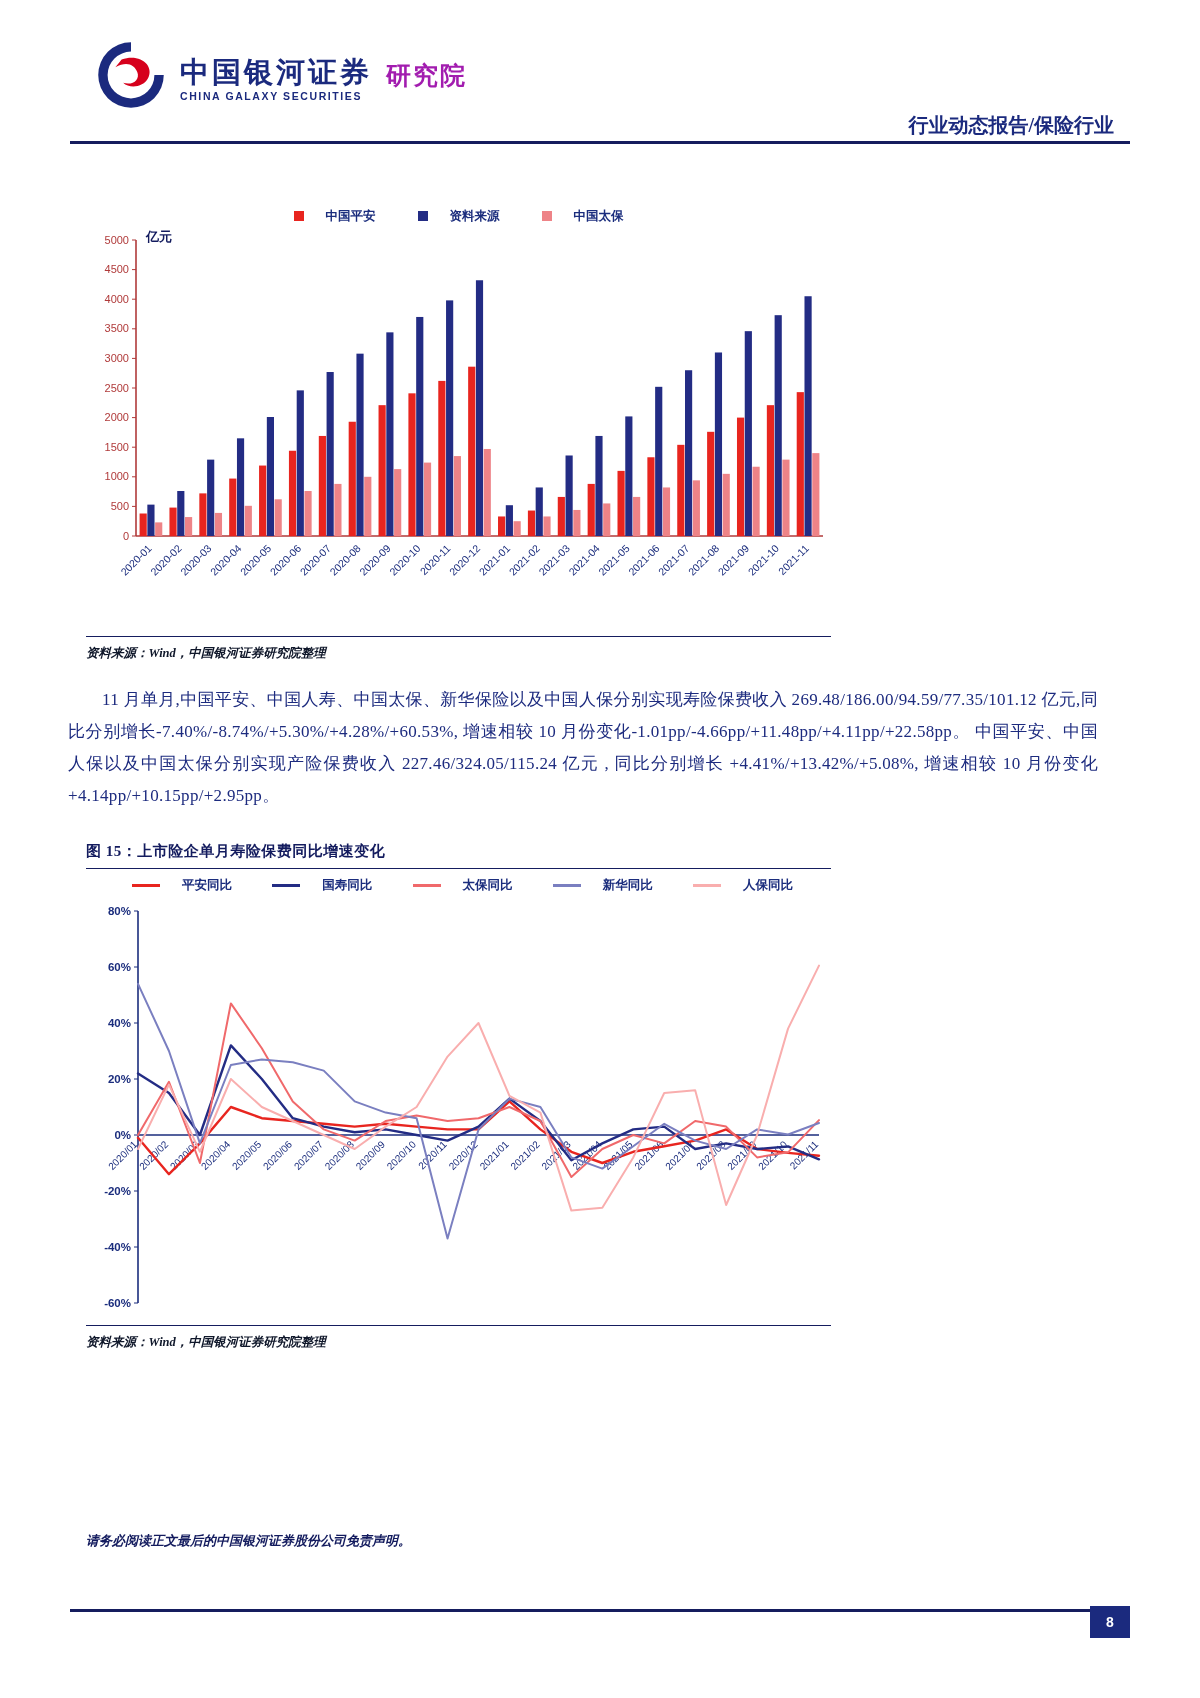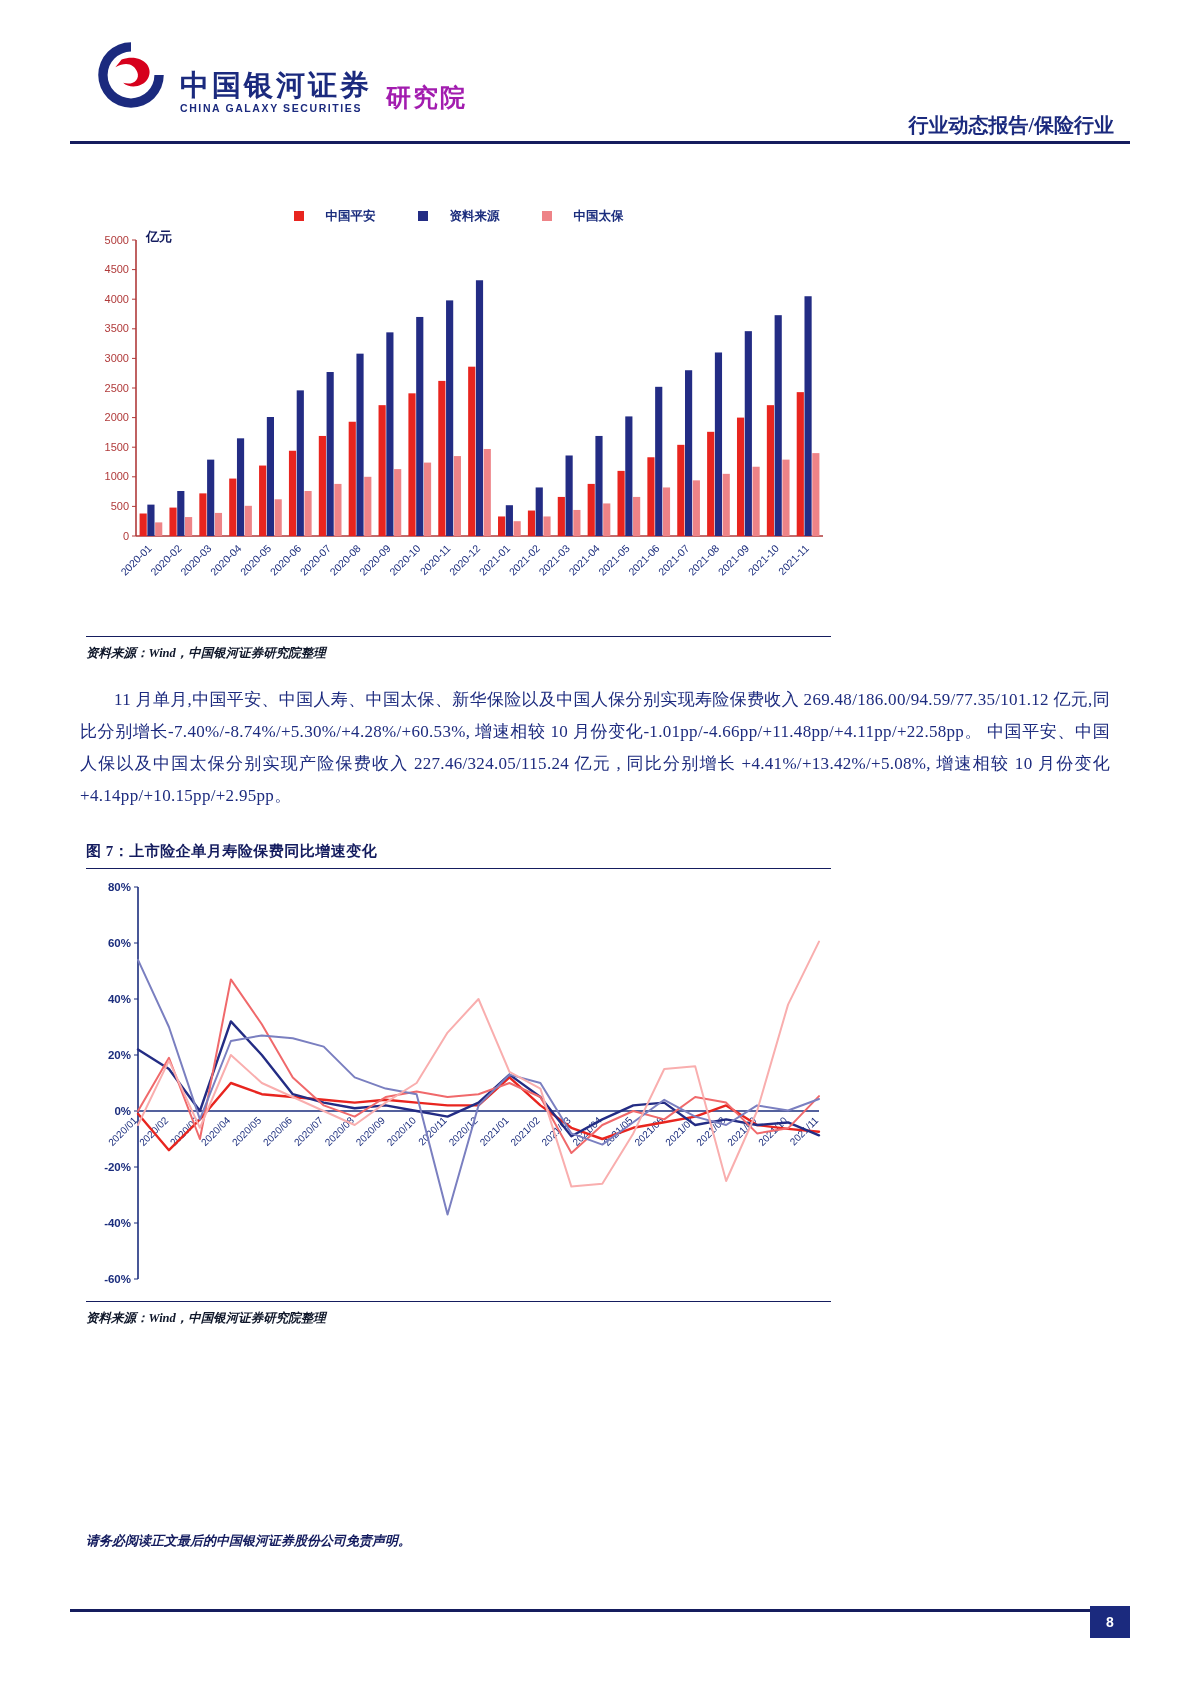--- a/index.html
+++ b/index.html
@@ -5,21 +5,21 @@
   html,body{margin:0;padding:0;background:#e8e8e8;}
   .page{
     position:relative;
     width:1200px;height:1698px;
     background:#ffffff;
     margin:0 auto;
     overflow:hidden;
     font-family:"Liberation Serif","DejaVu Serif",serif;
   }
   
-  .logo-block{position:absolute;left:92px;top:36px;display:flex;align-items:flex-end;}
+  .logo-block{position:absolute;left:92px;top:36px;display:flex;align-items:center;}
   .logo-mark{width:78px;height:78px;flex:0 0 auto;}
   .brand-col{margin-left:10px;margin-top:8px;}
   .brand-cn{font-size:29px;font-weight:bold;color:#1b2a7e;letter-spacing:3px;line-height:1.15;font-family:"Liberation Sans","DejaVu Sans",sans-serif;}
   .brand-en{font-size:10.5px;font-weight:bold;color:#1b2a7e;letter-spacing:1.6px;margin-top:0;font-family:"Liberation Sans","DejaVu Sans",sans-serif;}
   .institute{margin-left:14px;margin-top:0;font-size:25px;font-weight:bold;color:#a21caf;letter-spacing:2px;font-family:"Liberation Sans","DejaVu Sans",sans-serif;}
   .report-tag{position:absolute;right:86px;top:112px;font-size:20px;font-weight:bold;color:#1b2a7e;}
   .header-rule{position:absolute;left:70px;right:70px;top:141px;height:3px;background:#151d5e;}
   
   .figure{position:absolute;left:86px;width:745px;}
   .fig10{top:200px;}
@@ -36,21 +36,21 @@
   .legend-swatch{width:10px;height:10px;display:inline-block;}
   .legend-line{width:28px;height:3px;display:inline-block;}
   .unit-label{position:absolute;left:60px;top:28px;font-size:13px;font-weight:bold;color:#131b5e;z-index:2;}
   svg text{font-family:"Liberation Sans","DejaVu Sans",sans-serif;}
   .fig-source{
     margin-top:4px;border-top:1.5px solid #151d5e;padding-top:8px;
     font-size:12.5px;font-style:italic;font-weight:bold;color:#0f172a;
   }
   
   .body-text{
-    position:absolute;left:80px;top:684px;width:1030px;
+    position:absolute;left:68px;top:684px;width:1030px;
     font-size:17px;line-height:32px;color:#1d2b7f;
     text-align:justify;text-indent:2em;letter-spacing:0.3px;
   }
   
   .footer-rule{position:absolute;left:70px;right:70px;top:1609px;height:2.5px;background:#151d5e;}
   .footer-disclaimer{position:absolute;left:86px;top:1532px;font-size:13px;font-style:italic;font-weight:bold;color:#131b5e;}
   .page-number-box{
     position:absolute;right:70px;top:1606px;width:40px;height:32px;
     background:#1b2a7e;color:#ffffff;display:flex;align-items:center;justify-content:center;
     font-size:14px;font-weight:bold;font-family:"Liberation Sans","DejaVu Sans",sans-serif;
@@ -211,23 +211,45 @@
           <text x="723.5586956521739" y="321" text-anchor="end" font-size="10.5" fill="#1b2d7d" transform="rotate(-45 723.5586956521739 321)">2021-11</text>
         </svg>
     </div>
     <div class="fig-source">资料来源：Wind，中国银河证券研究院整理</div>
   </div>
 
   <div class="body-text">11 月单月,中国平安、中国人寿、中国太保、新华保险以及中国人保分别实现寿险保费收入 269.48/186.00/94.59/77.35/101.12 亿元,同比分别增长-7.40%/-8.74%/+5.30%/+4.28%/+60.53%, 增速相较 10 月份变化-1.01pp/-4.66pp/+11.48pp/+4.11pp/+22.58pp。 中国平安、中国人保以及中国太保分别实现产险保费收入 227.46/324.05/115.24 亿元 , 同比分别增长 +4.41%/+13.42%/+5.08%, 增速相较 10 月份变化+4.14pp/+10.15pp/+2.95pp。</div>
 
   <div class="figure fig11">
     <div class="fig-caption">
-      <span>图 7：</span><span>上市险企单月寿险保费同比增速变化</span>
+      <span>图 15：</span><span>上市险企单月寿险保费同比增速变化</span>
     </div>
     <div class="chart-area">
+      <div id="line-legend" class="legend-row legend-line-row">
+          <span class="legend-item">
+            <span class="legend-line" style="background: rgb(232, 37, 31);"></span>
+            <span>平安同比</span>
+          </span>
+          <span class="legend-item">
+            <span class="legend-line" style="background: rgb(35, 44, 132);"></span>
+            <span>国寿同比</span>
+          </span>
+          <span class="legend-item">
+            <span class="legend-line" style="background: rgb(240, 105, 107);"></span>
+            <span>太保同比</span>
+          </span>
+          <span class="legend-item">
+            <span class="legend-line" style="background: rgb(122, 127, 192);"></span>
+            <span>新华同比</span>
+          </span>
+          <span class="legend-item">
+            <span class="legend-line" style="background: rgb(249, 174, 174);"></span>
+            <span>人保同比</span>
+          </span>
+        </div>
       <svg id="line-svg" width="745" height="420" viewBox="0 0 745 420">
           <line x1="52" y1="14" x2="52" y2="406" stroke="#1b2d7d" stroke-width="1.6"></line>
           <line x1="52" y1="238" x2="733" y2="238" stroke="#1b2d7d" stroke-width="1.3"></line>
           <line x1="48" y1="406" x2="52" y2="406" stroke="#1b2d7d" stroke-width="1"></line>
           <text x="45" y="410" text-anchor="end" font-size="11.5" font-weight="bold" fill="#1b2d7d">-60%</text>
           <line x1="48" y1="350" x2="52" y2="350" stroke="#1b2d7d" stroke-width="1"></line>
           <text x="45" y="354" text-anchor="end" font-size="11.5" font-weight="bold" fill="#1b2d7d">-40%</text>
           <line x1="48" y1="294" x2="52" y2="294" stroke="#1b2d7d" stroke-width="1"></line>
           <text x="45" y="298" text-anchor="end" font-size="11.5" font-weight="bold" fill="#1b2d7d">-20%</text>
           <line x1="48" y1="238" x2="52" y2="238" stroke="#1b2d7d" stroke-width="1"></line>

